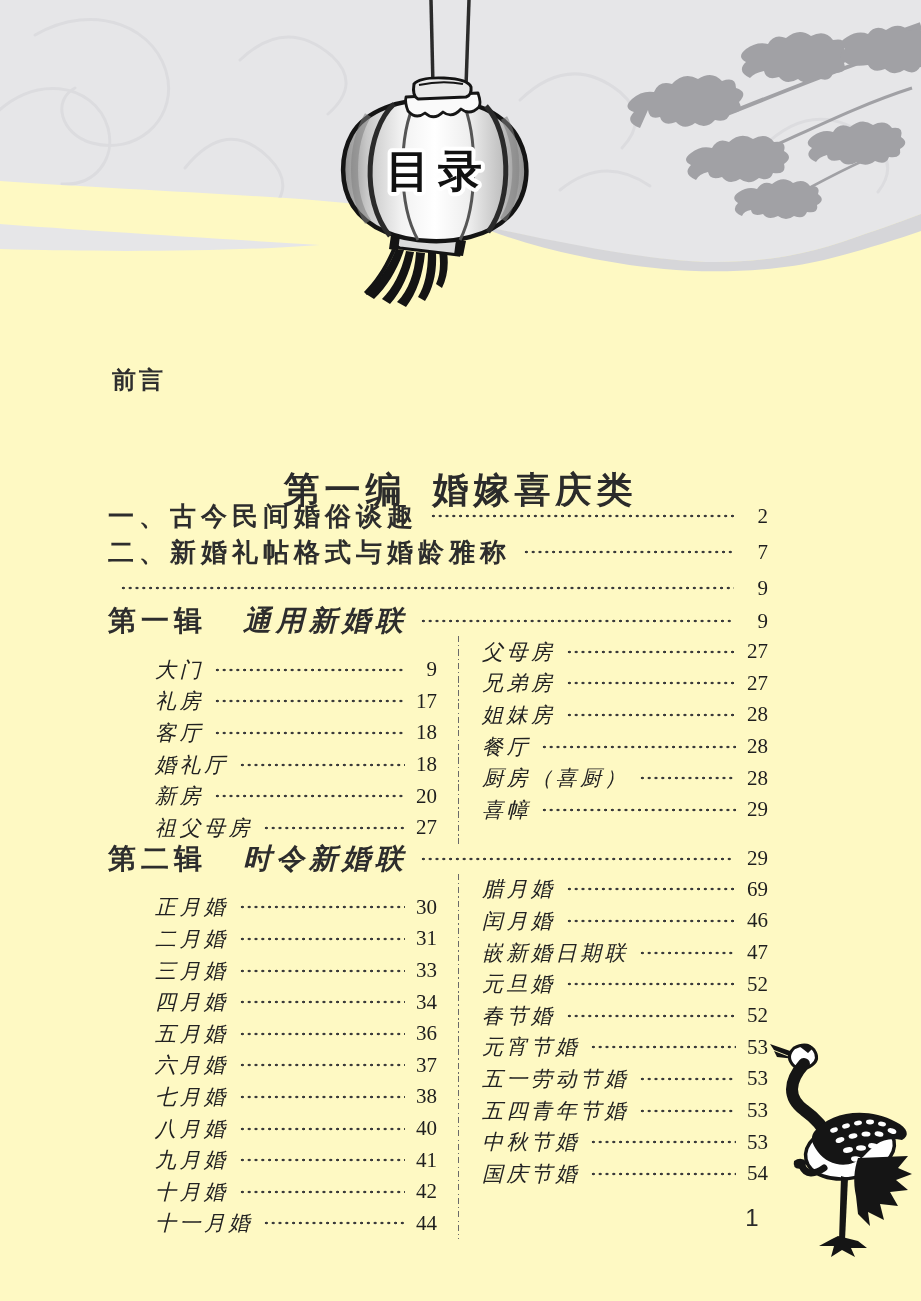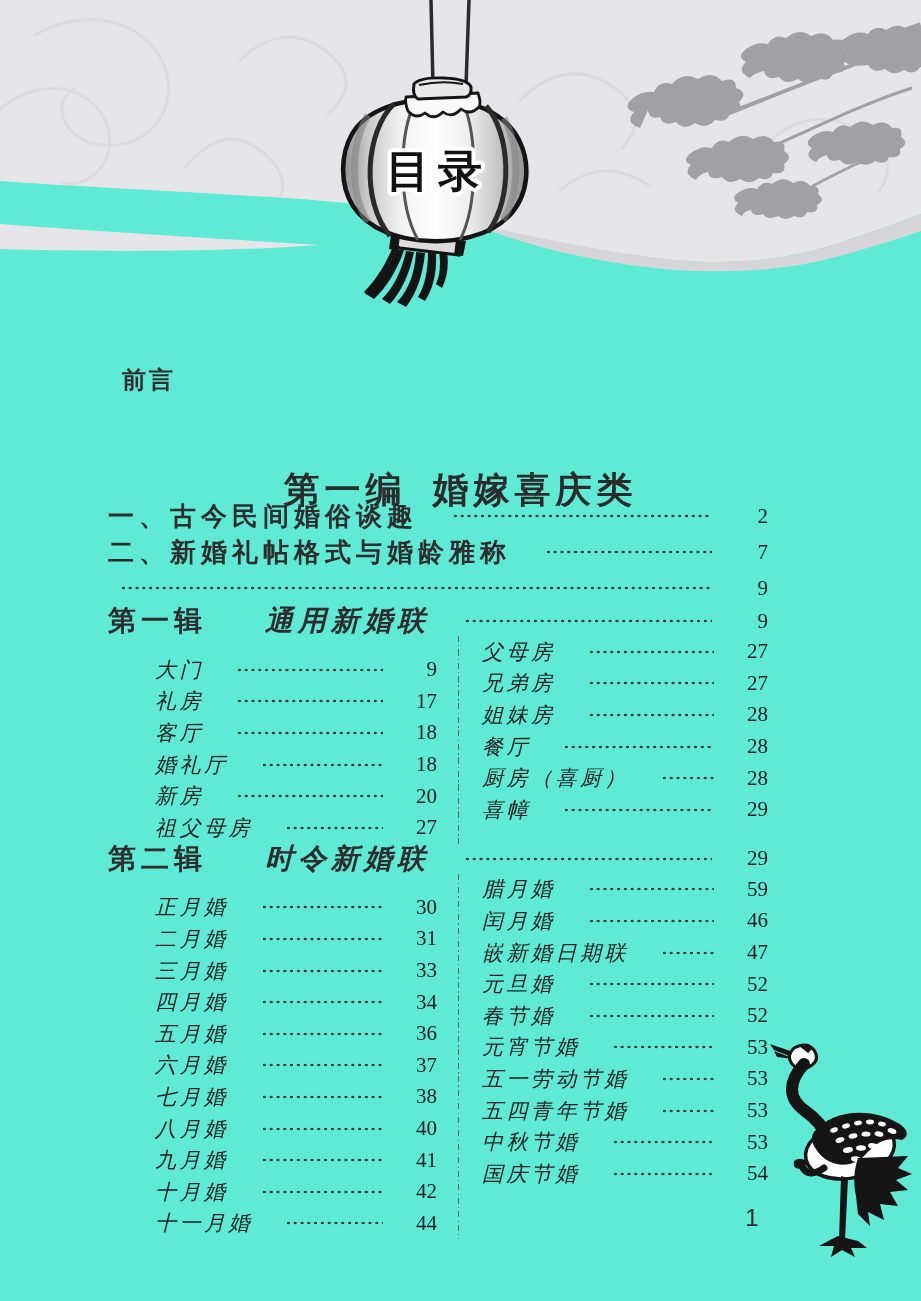--- a/index.html
+++ b/index.html
@@ -1,25 +1,25 @@
 <!DOCTYPE html>
 <html><head>
 <meta charset="utf-8">
 <style>
   html,body{margin:0;padding:0;background:#fff;}
-  .page{position:relative;width:921px;height:1301px;background:#5eead4;overflow:hidden;
+  .page{position:relative;width:921px;height:1301px;background:#fef9c3;overflow:hidden;
         font-family:"Liberation Sans",sans-serif;color:#2a2a2a;}
   .hdr{position:absolute;left:0;top:0;width:921px;height:340px;}
-  .preface{position:absolute;left:122px;top:364px;font-size:24px;font-weight:bold;
+  .preface{position:absolute;left:112px;top:364px;font-size:24px;font-weight:bold;
            letter-spacing:3px;color:#2e2e2e;}
   .part-heading{position:absolute;left:0;top:434px;width:921px;text-align:center;
                 font-size:36px;font-weight:bold;letter-spacing:5px;color:#2b2b2b;margin-top:32px;}
   .part-heading .gap{display:inline-block;width:26px;}
   .toc{position:absolute;left:108px;top:498px;width:660px;}
-  .row{display:flex;align-items:center;gap:22px;}
+  .row{display:flex;align-items:center;}
   .main-row{height:36px;}
   .main-row .title{font-size:26px;font-weight:bold;letter-spacing:5px;white-space:nowrap;color:#2d2d2d;}
   .sec-row{height:30px;}
   .sec-row .sec-label,.sec-row .sec-title{font-size:28px;font-weight:bold;letter-spacing:5px;
            white-space:nowrap;color:#2d2d2d;}
   .sec-row .sec-title{margin-left:36px;font-style:italic;}
   .leader{flex:1;height:20px;margin:0 8px 0 12px;
           background-image:radial-gradient(circle,#3a3a3a 1.15px,rgba(0,0,0,0) 1.6px);
           background-size:6.8px 20px;background-position:0 center;background-repeat:repeat-x;}
   .pg{font-family:"Liberation Serif",serif;font-size:21px;min-width:26px;text-align:right;
@@ -302,21 +302,21 @@
             <span class="title">十一月婚</span>
             <span class="leader"></span>
             <span class="pg">44</span>
           </div>
         </div>
         <div class="vdivider"></div>
         <div class="col-right">
           <div class="row sub-row">
             <span class="title">腊月婚</span>
             <span class="leader"></span>
-            <span class="pg">59</span>
+            <span class="pg">69</span>
           </div>
           <div class="row sub-row">
             <span class="title">闰月婚</span>
             <span class="leader"></span>
             <span class="pg">46</span>
           </div>
           <div class="row sub-row">
             <span class="title">嵌新婚日期联</span>
             <span class="leader"></span>
             <span class="pg">47</span>

